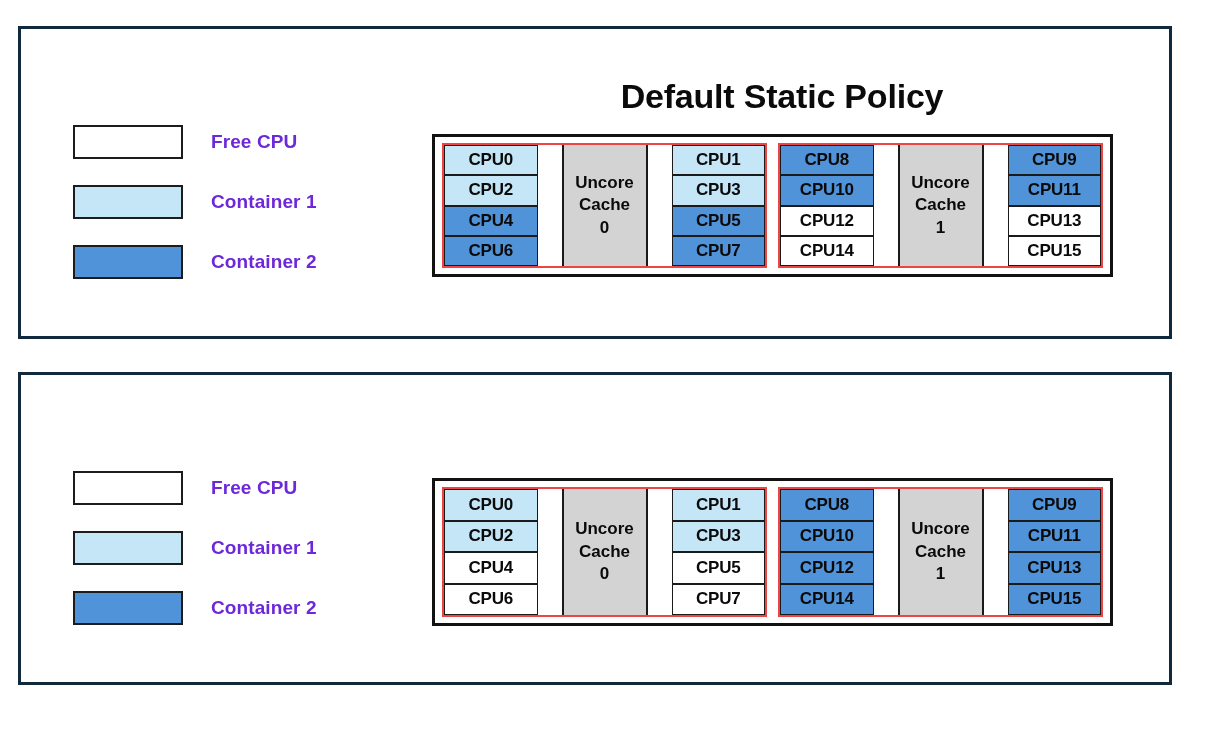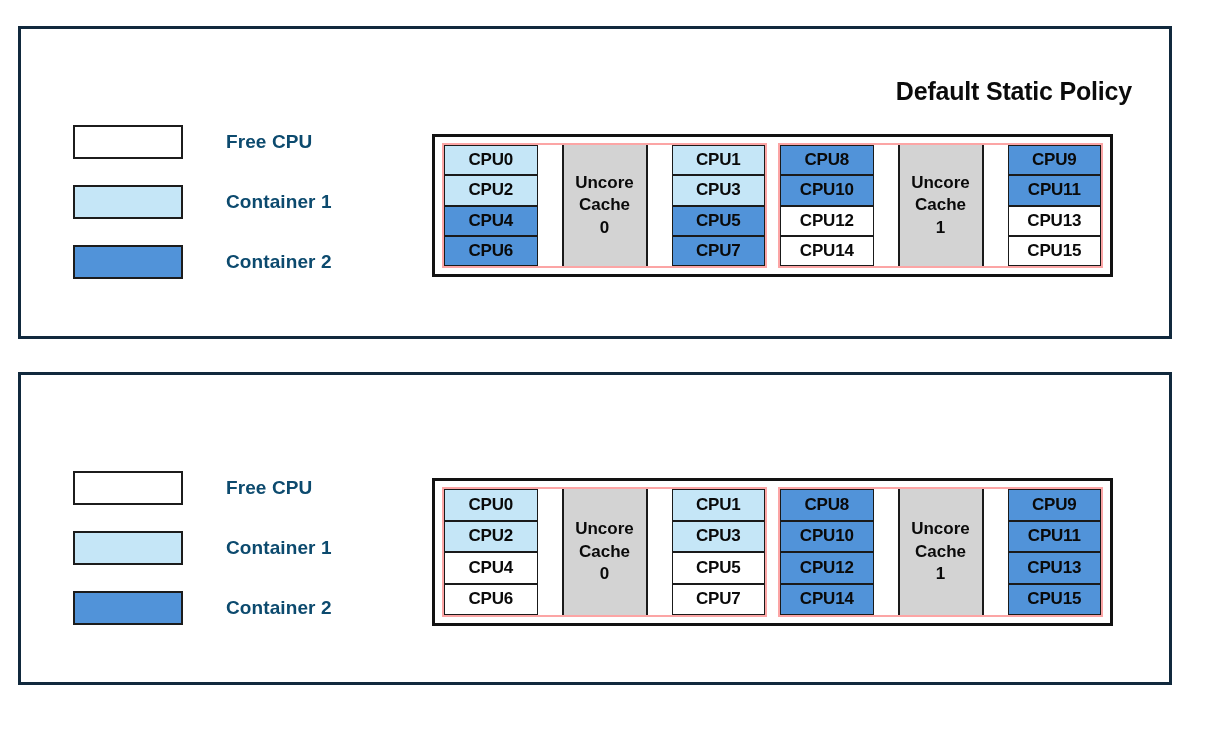--- a/index.html
+++ b/index.html
@@ -39,33 +39,33 @@
     margin-bottom: 26px;
   }
   .legend-swatch {
     width: 110px;
     height: 34px;
     border: 2px solid #1c1c1c;
     box-sizing: border-box;
     flex: 0 0 auto;
   }
   .legend-label {
-    margin-left: 43px;
+    margin-left: 28px;
     font-size: 19px;
     font-weight: bold;
-    color: #0c4a6e;
+    color: #6d28d9;
     white-space: nowrap;
     letter-spacing: 0.1px;
   }
 
   
   .diagram-title {
     position: absolute;
-    text-align: right;
-    font-size: 25px;
+    text-align: center;
+    font-size: 34px;
     font-weight: bold;
     color: #0b0b0b;
     white-space: nowrap;
     letter-spacing: -0.2px;
   }
   #title-top    { left: 411px; top: 48px;  width: 700px; }
   #title-bottom { left: 411px; top: 48px;  width: 700px; }
 
   
   .diagram-box {
@@ -76,21 +76,21 @@
     border: 3px solid #121212;
     background: #ffffff;
     box-sizing: border-box;
     padding: 6px 7px;
     display: flex;
     gap: 11px;
   }
 
   .cache-group {
     display: flex;
-    border: 2px solid #fca5a5;
+    border: 2px solid #ef4444;
     box-sizing: border-box;
     flex: 1 1 0;
     background: #ffffff;
     gap: 24px;
   }
 
   .cpu-col {
     display: flex;
     flex-direction: column;
     flex: 1 1 0;

